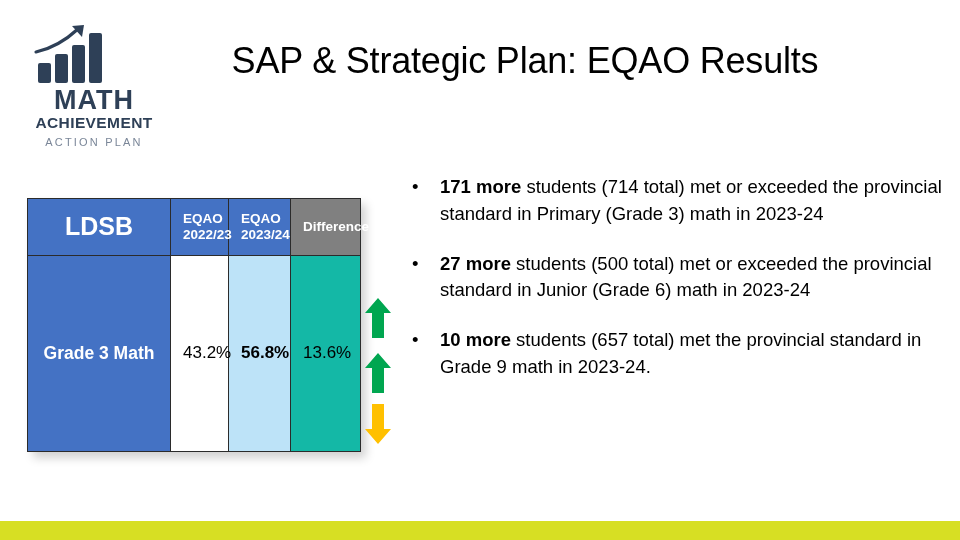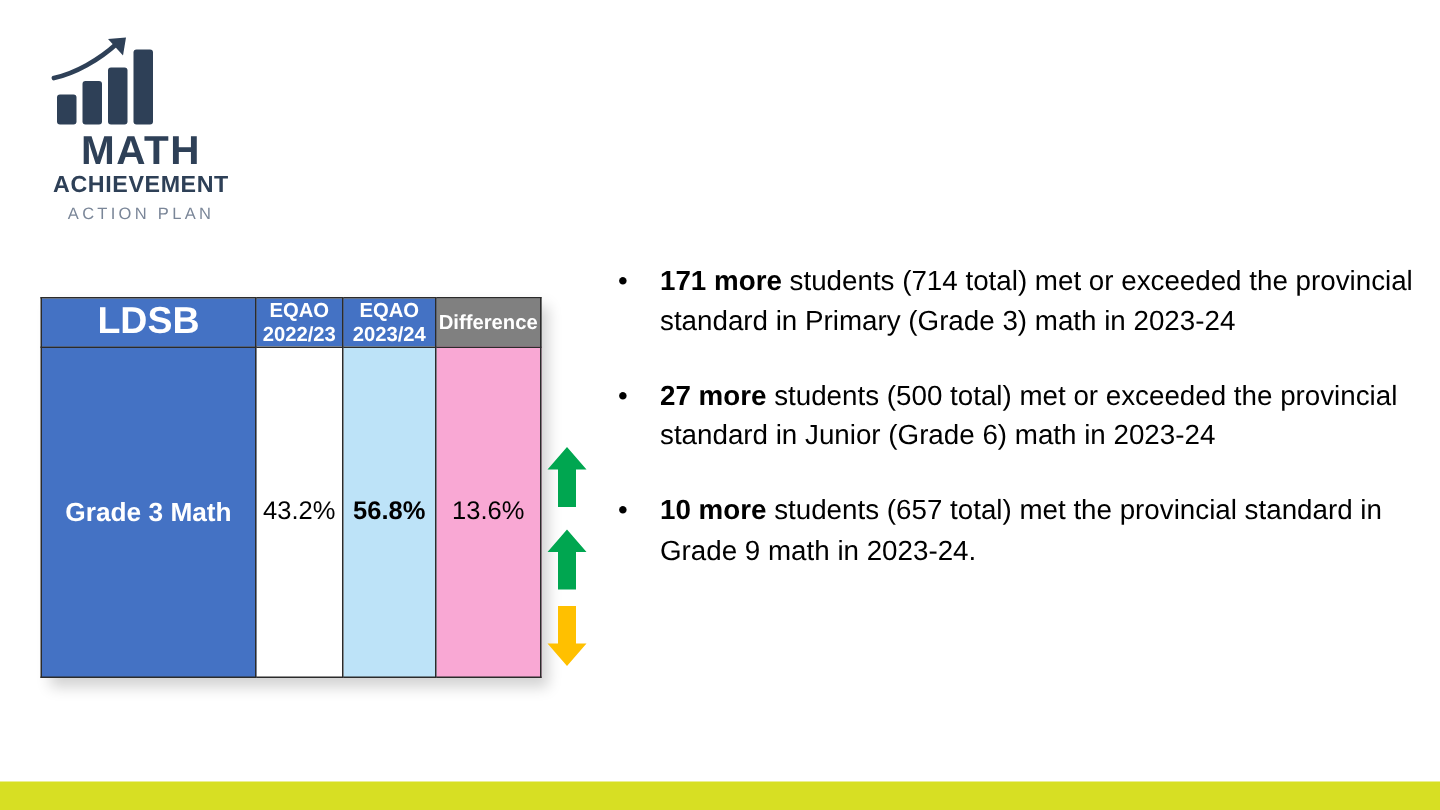--- a/index.html
+++ b/index.html
@@ -52,21 +52,21 @@
     background: #ffffff;
   }
   table.eqao {
     border-collapse: collapse;
     width: 333px;
     height: 254px;
     table-layout: fixed;
   }
   table.eqao td, table.eqao th {
     border: 1px solid #2b2b2b;
-    padding: 0;
+    padding: 12px;
     text-align: center;
     vertical-align: middle;
   }
   .col-label  { width: 143px; }
   .col-y1     { width: 58px;  }
   .col-y2     { width: 62px;  }
   .col-diff   { width: 70px;  }
 
   th.hdr-ldsb {
     background: #4472C4;
@@ -98,21 +98,21 @@
     color: #000000;
     font-size: 17px;
   }
   td.cell-curr {
     background: #BDE3F8;
     color: #000000;
     font-size: 17px;
     font-weight: bold;
   }
   td.cell-diff {
-    background: #f9a8d4;
+    background: #14b8a6;
     color: #000000;
     font-size: 17px;
   }
 
   
   .arrow {
     position: absolute;
     left: 363px;
     width: 30px;
     height: 44px;
@@ -170,20 +170,21 @@
       <path d="M22 29 C36 26, 52 17, 64 6" stroke="#2E4057" stroke-width="3.2" fill="none" stroke-linecap="round"></path>
       <path d="M58 3 L70 2 L68 14 Z"></path>
     </g>
     <text x="80" y="86" text-anchor="middle" font-family="'Liberation Sans', sans-serif" font-size="27" font-weight="bold" fill="#2E4057" letter-spacing="1">MATH</text>
     <text x="80" y="105" text-anchor="middle" font-family="'Liberation Sans', sans-serif" font-size="15.5" font-weight="bold" fill="#2E4057" letter-spacing="0.4">ACHIEVEMENT</text>
     <text x="80" y="123" text-anchor="middle" font-family="'Liberation Sans', sans-serif" font-size="11" font-weight="normal" fill="#7A8698" letter-spacing="2.2">ACTION PLAN</text>
   </svg>
 </div>
 
 <div id="title">
+  <span class="line">SAP &amp; Strategic Plan: EQAO Results</span>
 </div>
 
 <div id="table-wrap">
   <table class="eqao">
     <colgroup>
       <col class="col-label">
         <col class="col-y1">
         <col class="col-y2">
         <col class="col-diff">
     </colgroup>

